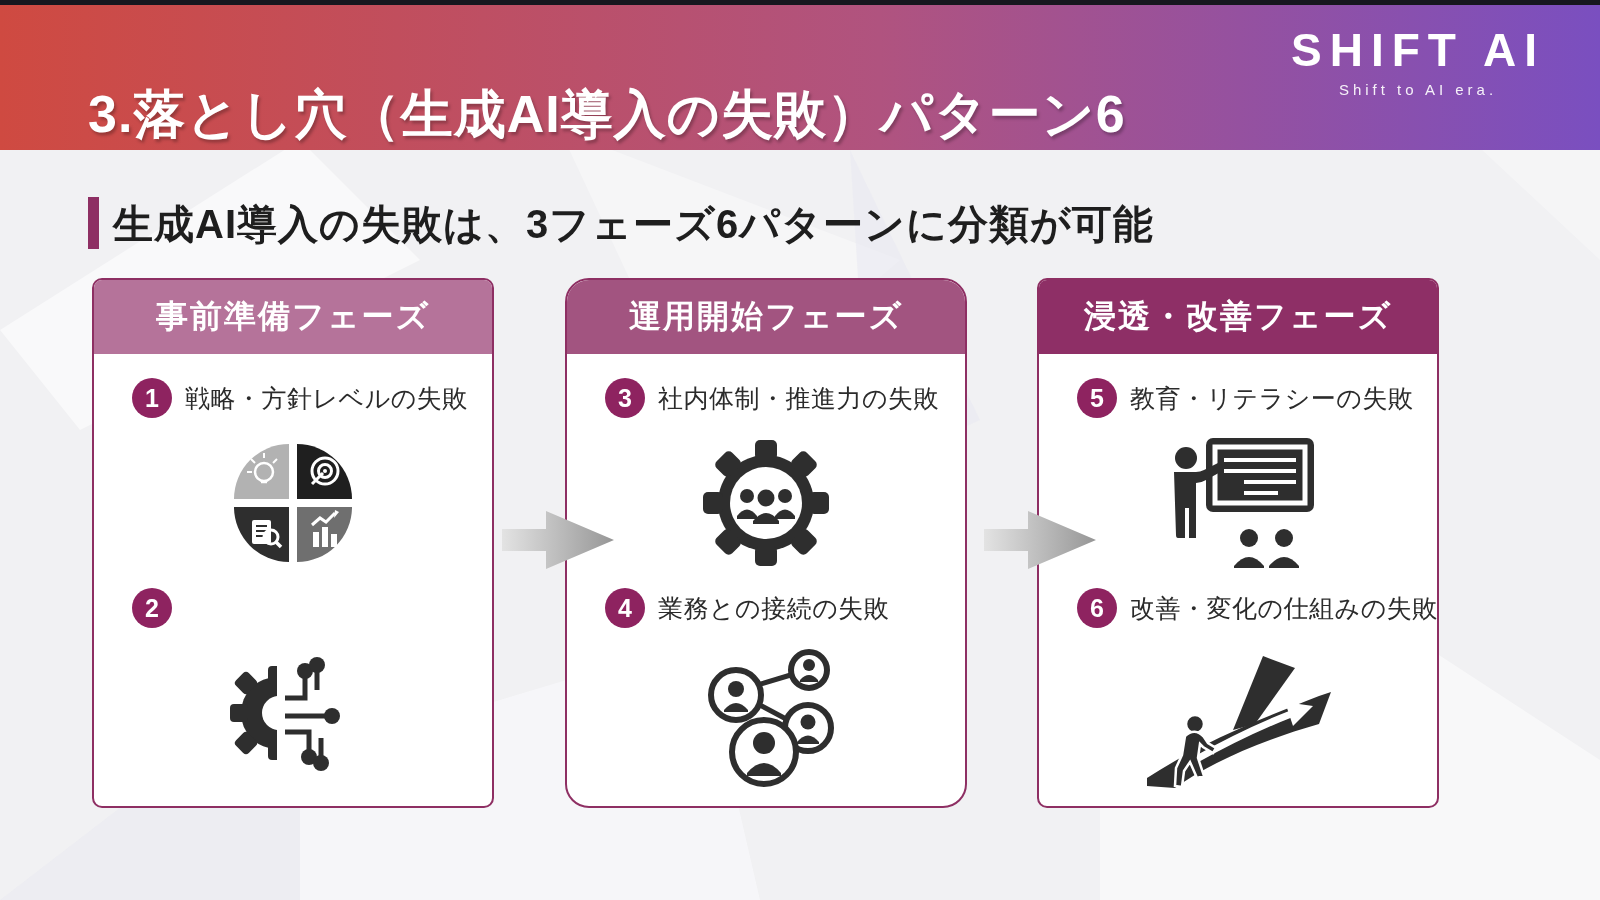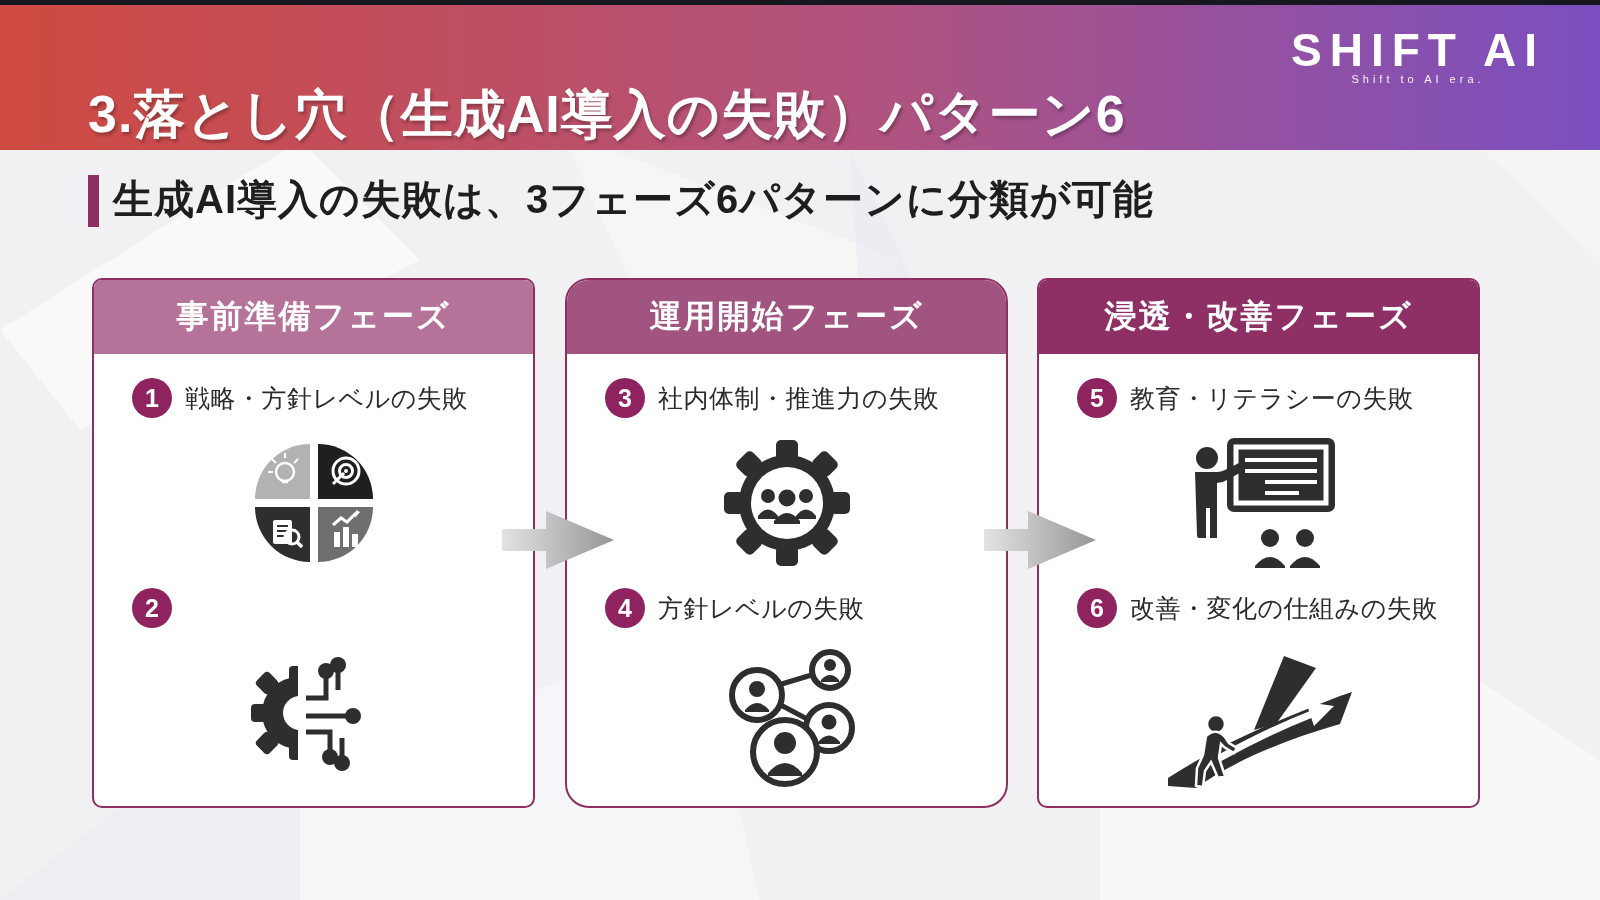--- a/index.html
+++ b/index.html
@@ -23,30 +23,30 @@
   }
   .banner-title {
     margin-left:88px;
     font-size:52px; font-weight:bold; color:#ffffff;
     text-shadow:2px 3px 3px rgba(0,0,0,0.25);
     letter-spacing:1px;
     white-space:nowrap;
   }
   .logo { position:absolute; right:55px; top:22px; text-align:center; color:#ffffff; }
   .logo-name { font-size:46px; font-weight:700; letter-spacing:8px; line-height:1; }
-  .logo-tagline { font-size:11px; letter-spacing:4px; color:rgba(255,255,255,0.92); }
-
-  
-  .subtitle-row { position:absolute; top:172px; left:88px; display:flex; align-items:flex-end; z-index:2; }
+  .logo-tagline { font-size:15px; letter-spacing:4px; margin-top:8px; color:rgba(255,255,255,0.92); }
+
+  
+  .subtitle-row { position:absolute; top:197px; left:88px; display:flex; align-items:flex-start; z-index:2; }
   .subtitle-bar { width:11px; height:52px; background:var(--accent); margin-right:14px; }
   .subtitle-text { font-size:40px; font-weight:bold; color:#1e1e1e; letter-spacing:1px; white-space:nowrap; }
 
   
   .card {
-    position:absolute; top:278px; width:443px; height:530px;
+    position:absolute; top:278px; width:402px; height:530px;
     background:#ffffff; border:2.5px solid var(--accent); border-radius:10px;
     overflow:hidden; z-index:2;
   }
   .card1 { left:92px; } .card2 { left:565px;border-radius:24px; } .card3 { left:1037px; }
   .card-header {
     height:74px; display:flex; align-items:center; justify-content:center;
     color:#ffffff; font-size:32px; font-weight:bold; letter-spacing:2px;
   }
   .card-body { padding:18px 10px 0 10px; }
   .item { display:flex; flex-direction:column; }
@@ -206,21 +206,21 @@
             <path d="M84,88 q10,-13 20,0 l0,3 -20,0 z"></path>
             <circle cx="75" cy="70" r="8.5"></circle>
             <path d="M62,93 q13,-16 26,0 l0,3 -26,0 z"></path>
           </g>
         </svg>
       </div>
     </div>
     <div class="item">
       <div class="item-head">
         <div class="num-circle">4</div>
-        <div class="item-label">方針レベルの失敗</div>
+        <div class="item-label">業務との接続の失敗</div>
       </div>
       <div class="item-icon">
         <svg width="180" height="150" viewBox="0 0 180 150" class="ic">
           <g stroke="#2e2e2e" stroke-width="5">
             <line x1="78" y1="48" x2="118" y2="36"></line>
             <line x1="80" y1="65" x2="112" y2="82"></line>
             <line x1="112" y1="113" x2="125" y2="102"></line>
           </g>
           <g fill="#ffffff" stroke="#2e2e2e" stroke-width="6">
             <circle cx="60" cy="57" r="25"></circle>

